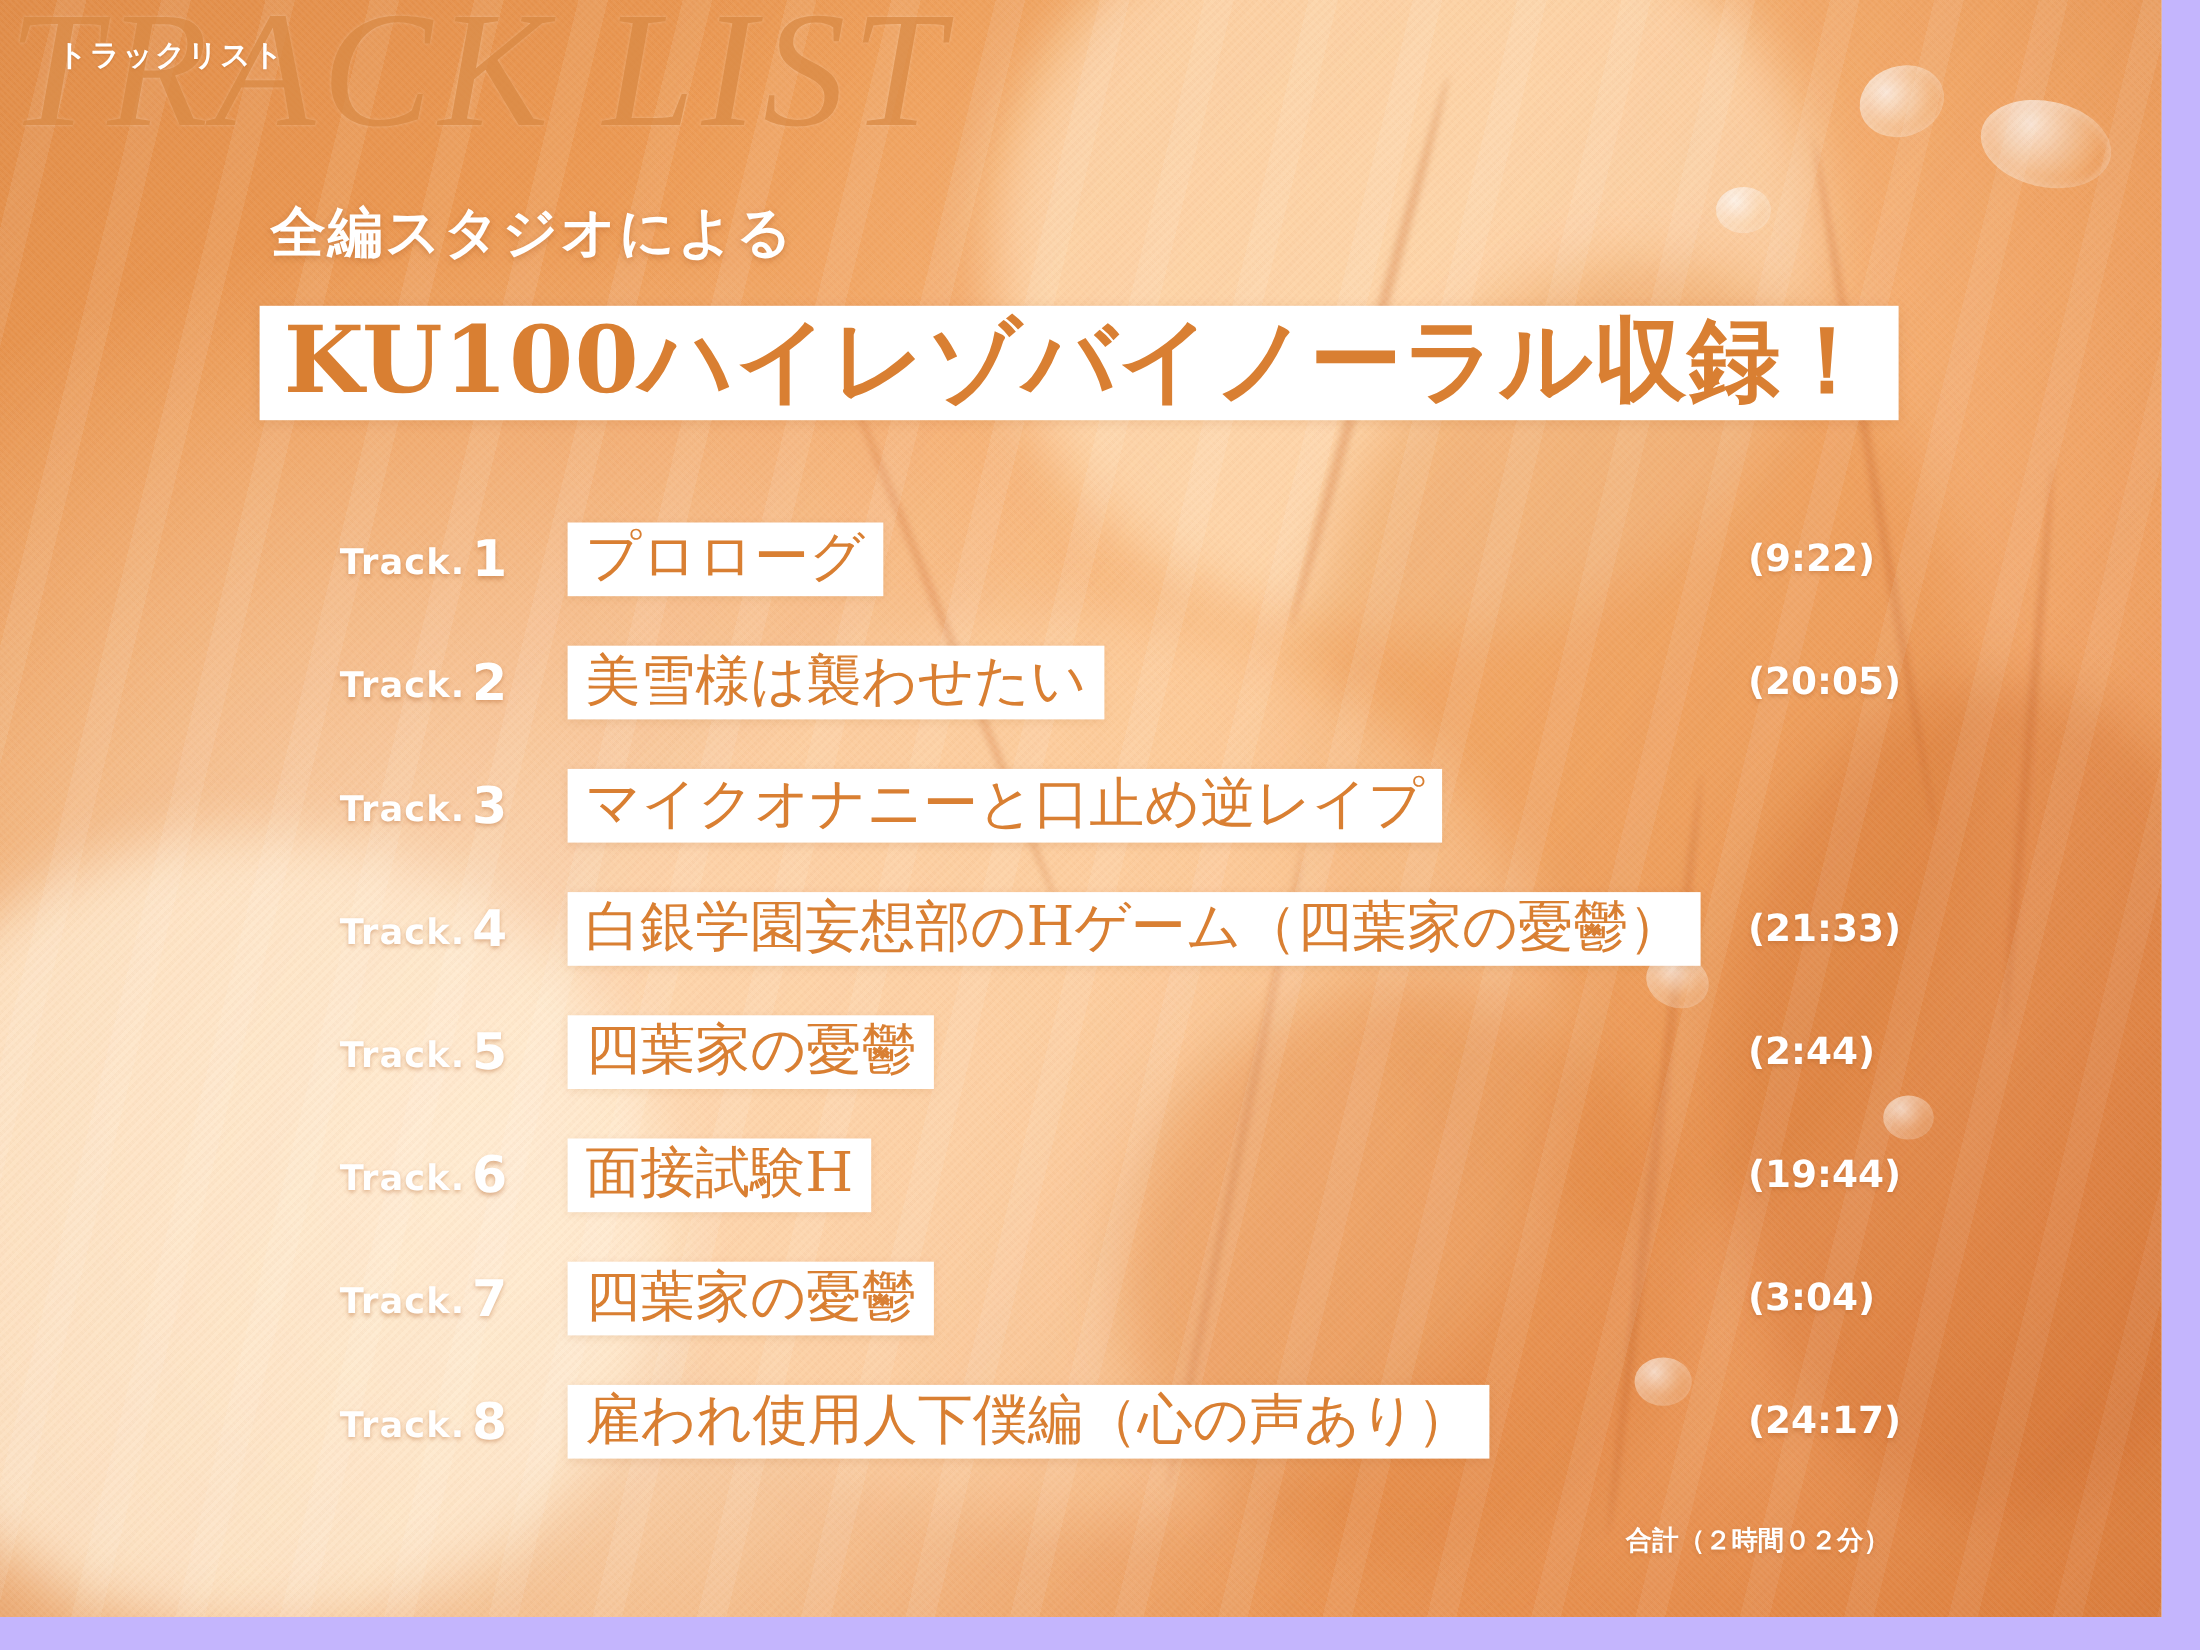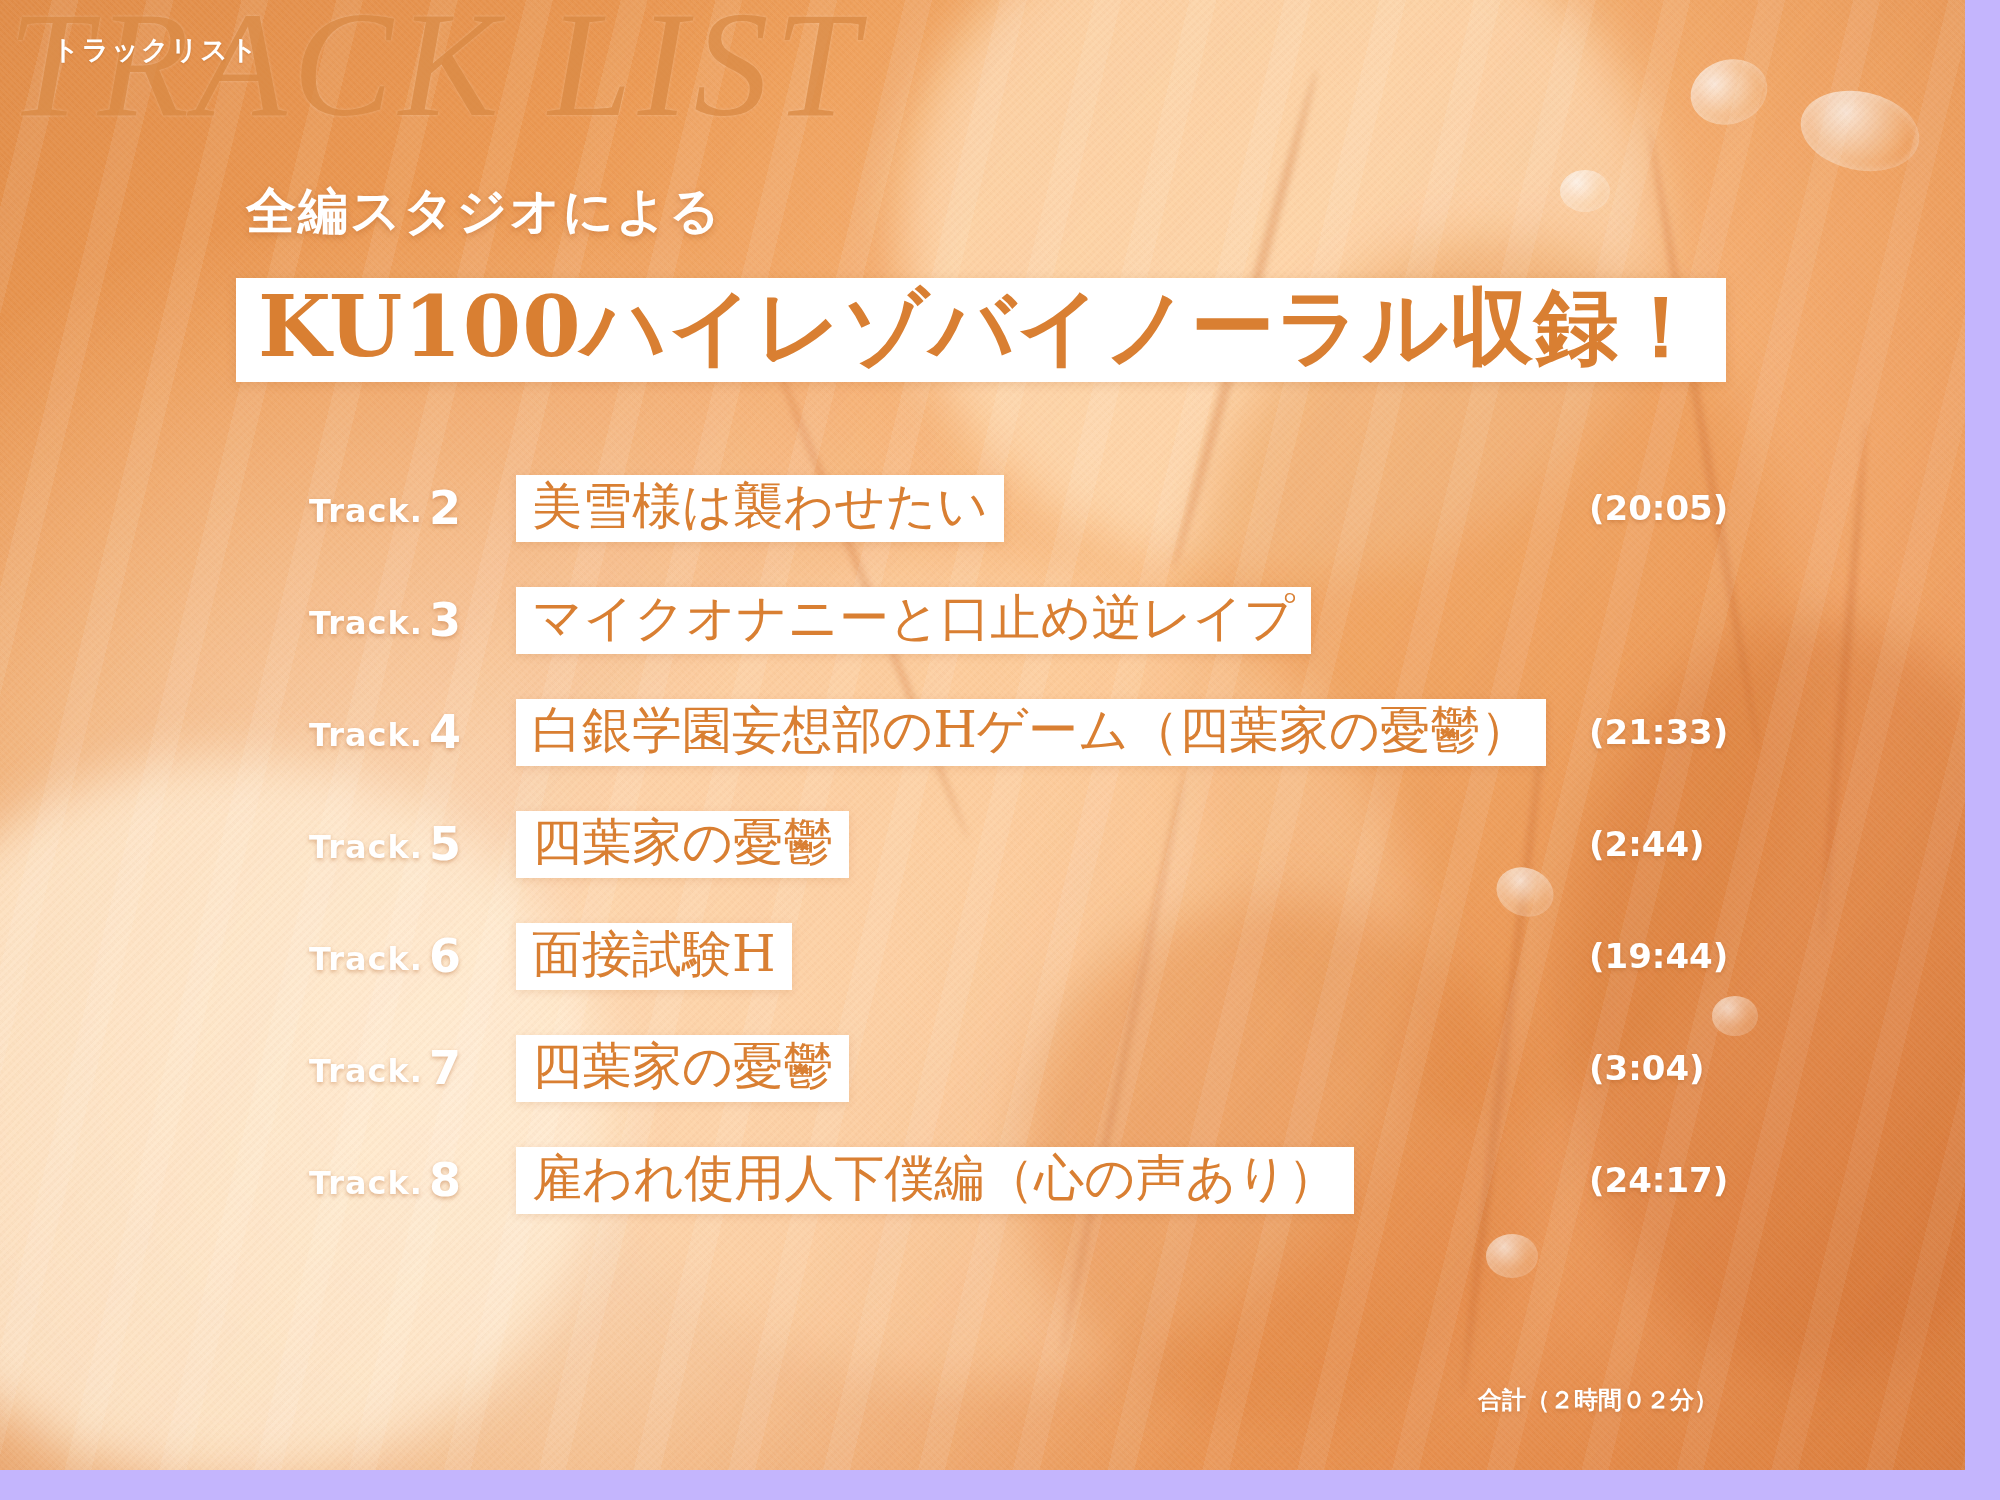--- a/index.html
+++ b/index.html
@@ -275,20 +275,29 @@
       <div class="title-ja">トラックリスト</div>
     </div>
 
     <div class="headline-small">全編スタジオによる</div>
     <div class="headline-main">
       <span>KU100ハイレゾバイノーラル収録！</span>
     </div>
 
     <div id="tracklist">
 
+      <div class="track-row">
+        <div class="track-label">
+          <span>Track.</span><span class="num">1</span>
+        </div>
+        <div class="track-title">
+          <span>プロローグ</span>
+        </div>
+        <div class="track-time">(9:22)</div>
+      </div>
 
       <div class="track-row">
         <div class="track-label">
           <span>Track.</span><span class="num">2</span>
         </div>
         <div class="track-title">
           <span>美雪様は襲わせたい</span>
         </div>
         <div class="track-time">(20:05)</div>
       </div>

